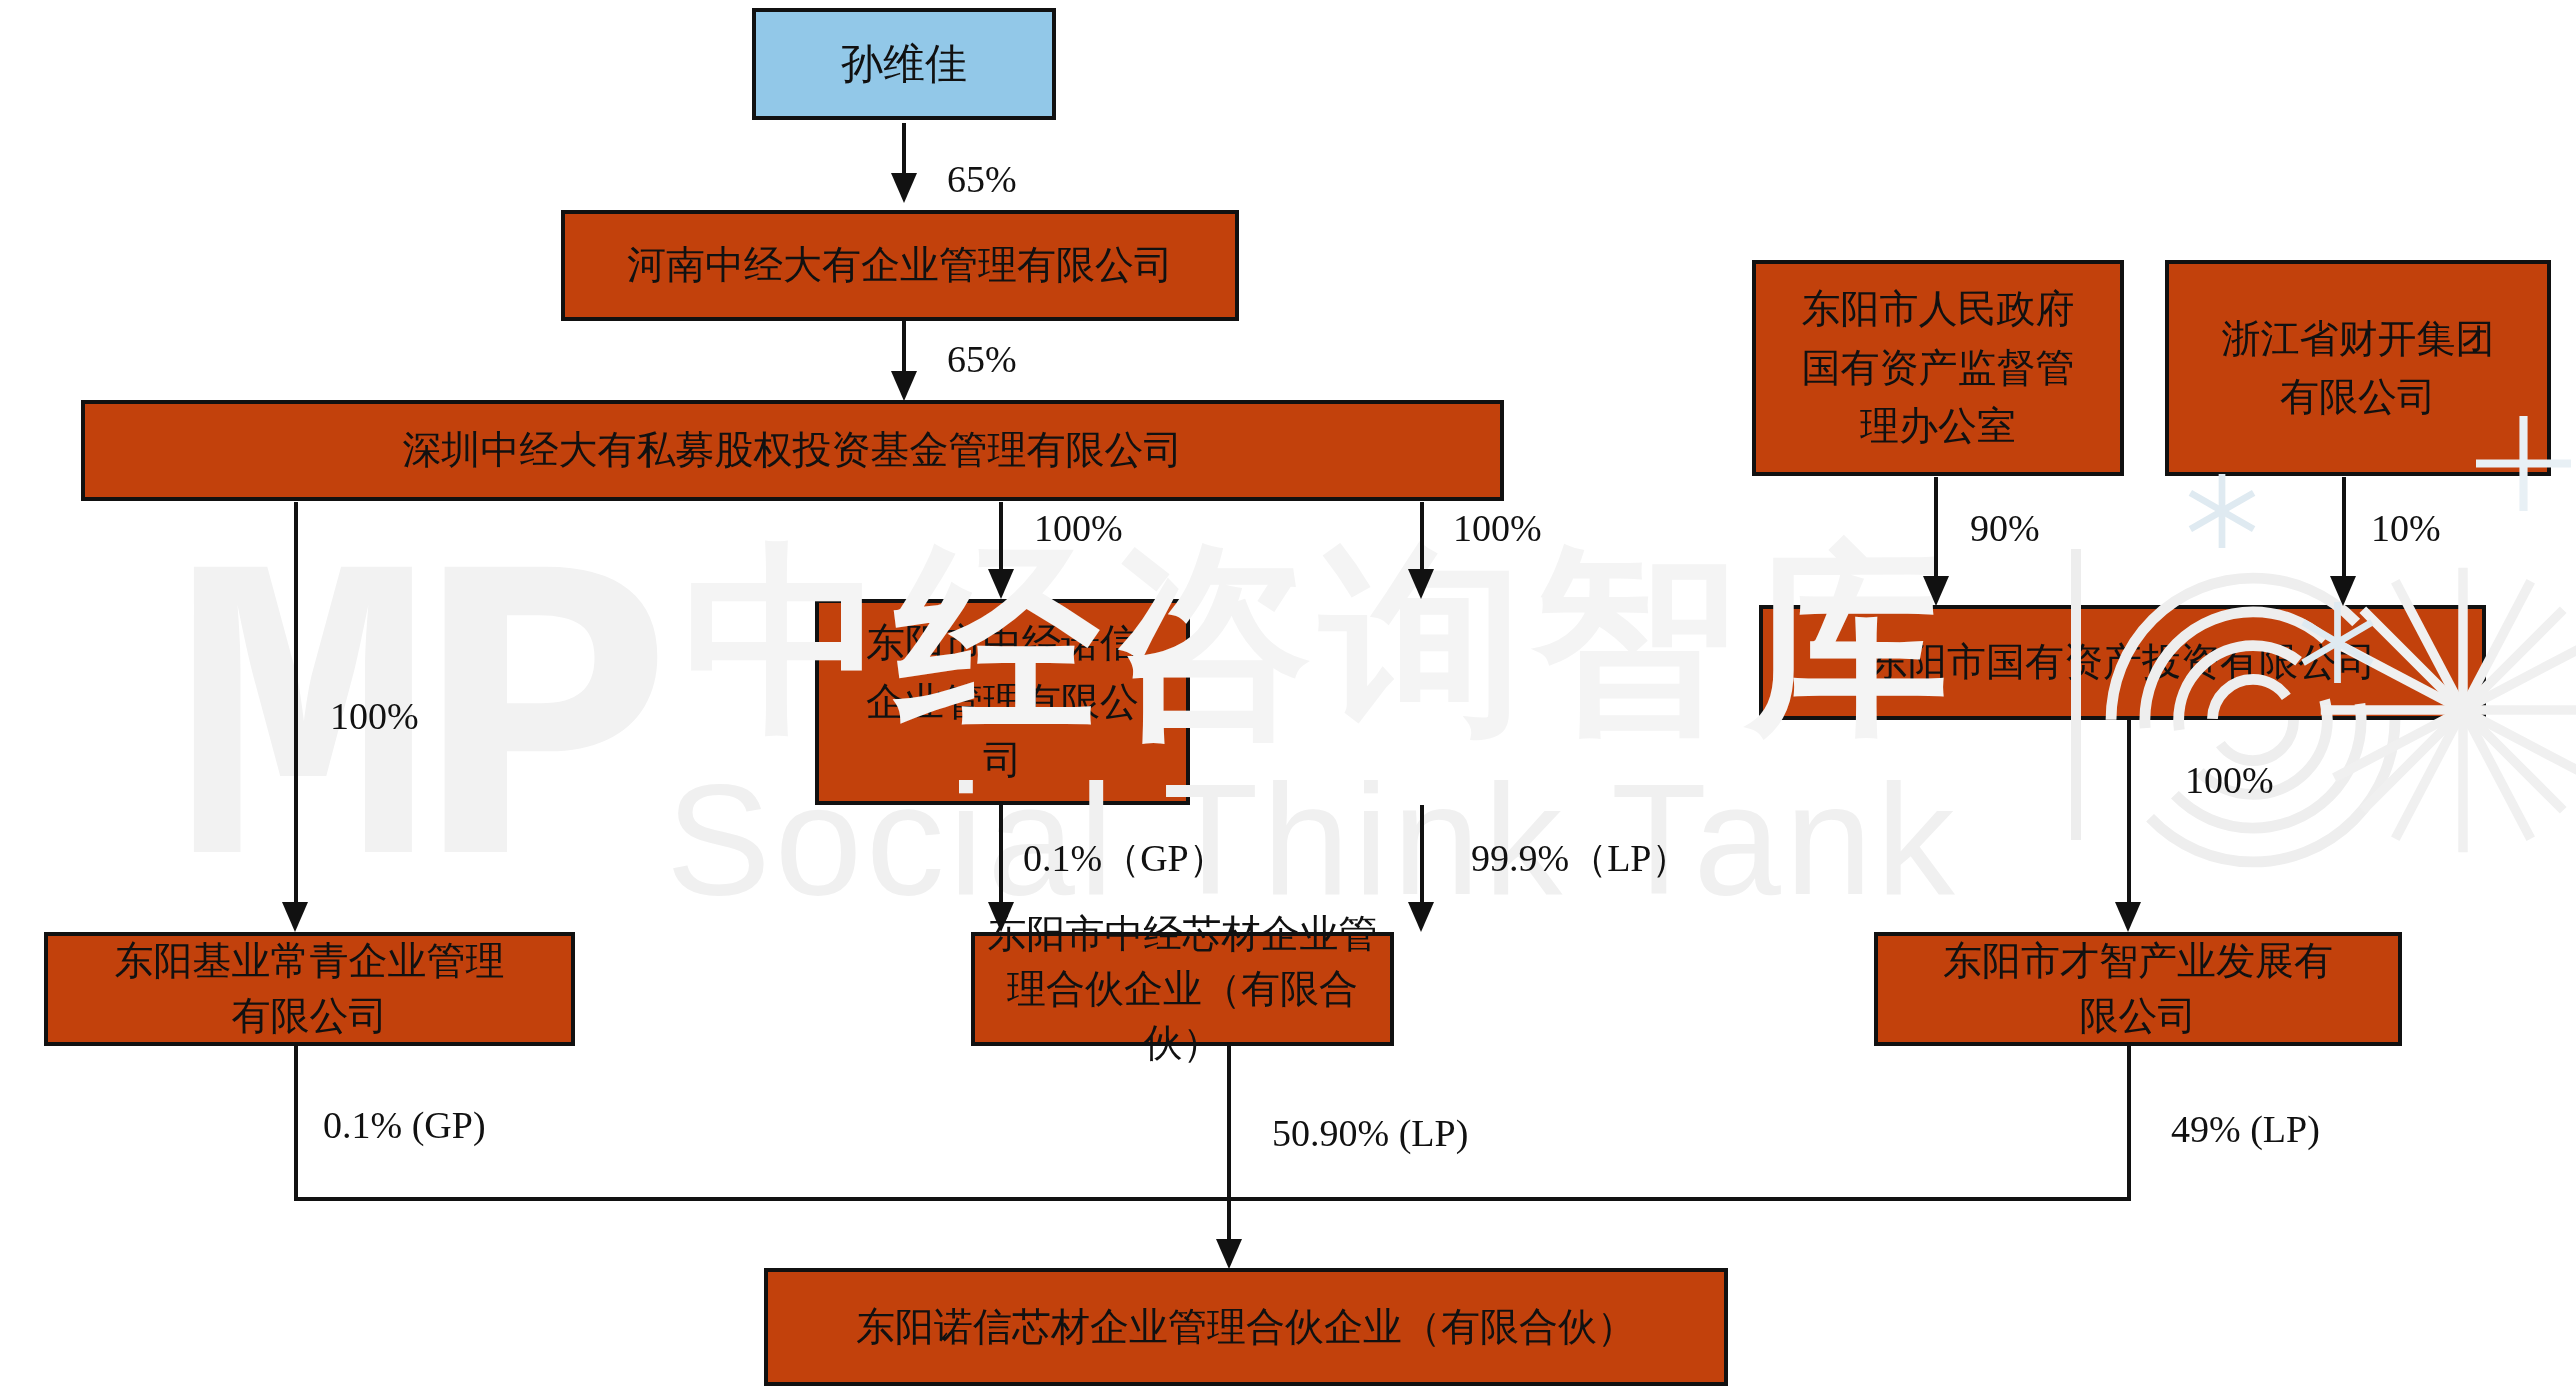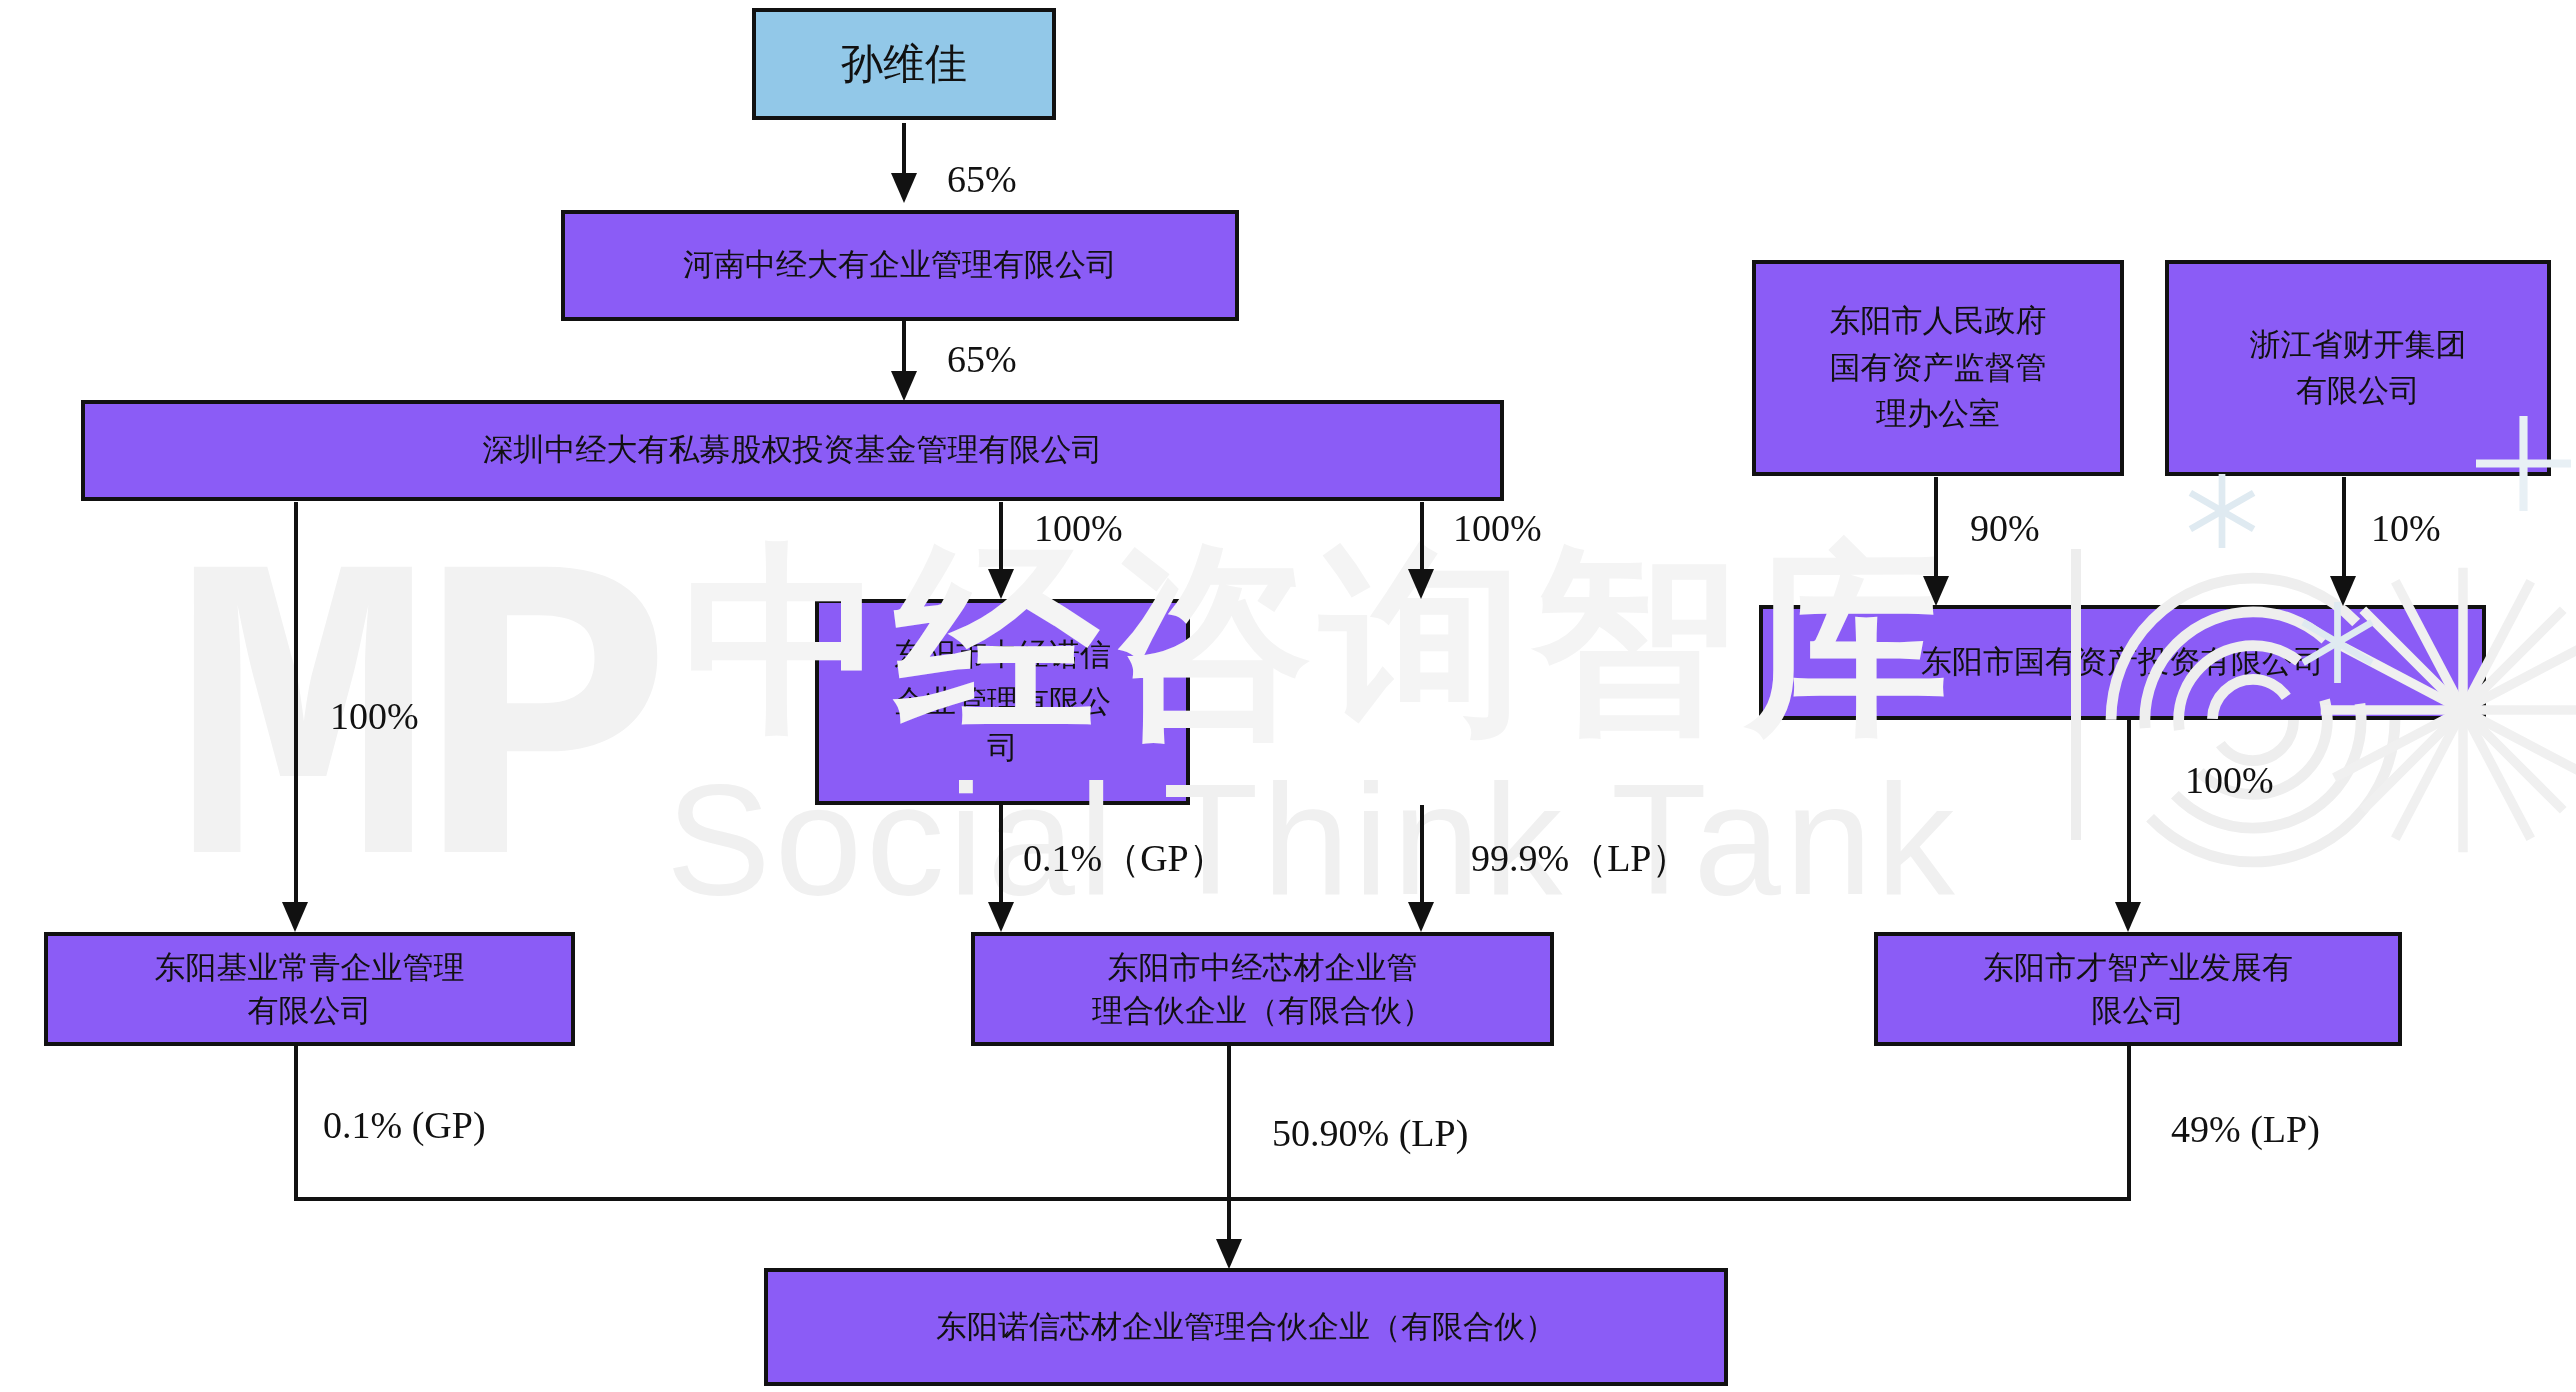--- a/index.html
+++ b/index.html
@@ -1,23 +1,23 @@
 <!DOCTYPE html>
 <html style="font-size:10.8px"><head>
 <meta charset="utf-8">
 <style>
   html,body{margin:0;padding:0;background:#ffffff;}
   #canvas{
     position:relative;width:2576px;height:1393px;background:#ffffff;overflow:hidden;
     font-family:"Liberation Serif","DejaVu Serif",serif;color:#111111;
   }
   .node{
-    position:absolute;border:4.7px solid #111111;background:#8b5cf6;
+    position:absolute;border:4.7px solid #111111;background:#c2410c;
     display:flex;align-items:center;justify-content:center;text-align:center;
-    box-sizing:border-box;font-size:31px;line-height:1.5;z-index:1;
+    box-sizing:border-box;font-size:39px;line-height:1.5;z-index:1;
   }
   .node>span{position:relative;z-index:3;white-space:pre-line;}
   .node.blue{background:#92c8e8;font-size:42px;}
   .node.thin{border-width:4px;}
   .vline{position:absolute;width:4px;background:#111111;z-index:3;}
   .hline{position:absolute;height:4px;background:#111111;z-index:3;}
   .ah{position:absolute;width:0;height:0;border-left:13.5px solid transparent;
       border-right:13.5px solid transparent;border-top:30px solid #111111;z-index:3;}
   .pct{position:absolute;font-size:38px;white-space:nowrap;z-index:3;}
   
@@ -112,21 +112,21 @@
 
   <div class="node" style="left:1759px;top:605px;width:727px;height:115px;">
     <span>东阳市国有资产投资有限公司</span>
   </div>
 
   <div class="node" style="left:44px;top:932px;width:531px;height:114px;line-height:1.4;">
     <span>东阳基业常青企业管理
 有限公司</span>
   </div>
 
-  <div class="node" style="left:971px;top:932px;width:583px;height:114px;line-height:1.4;">
+  <div class="node" style="left:971px;top:932px;width:423px;height:114px;line-height:1.4;">
     <span>东阳市中经芯材企业管
 理合伙企业（有限合伙）</span>
   </div>
 
   <div class="node" style="left:1874px;top:932px;width:528px;height:114px;line-height:1.4;">
     <span>东阳市才智产业发展有
 限公司</span>
   </div>
 
   <div class="node" style="left:764px;top:1268px;width:964px;height:118px;">

